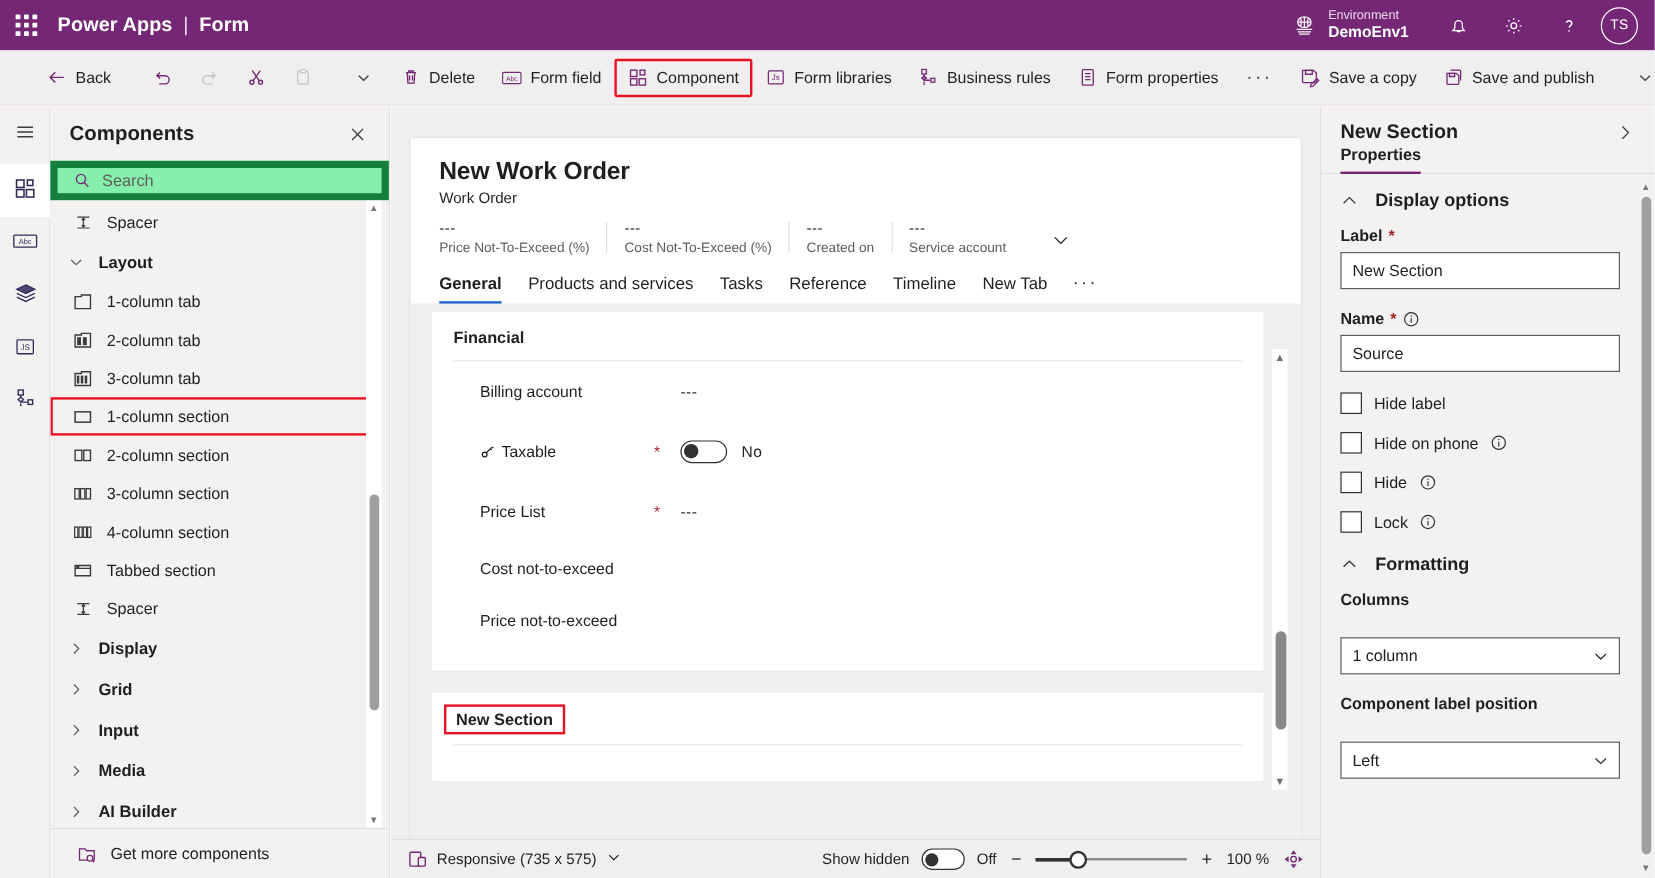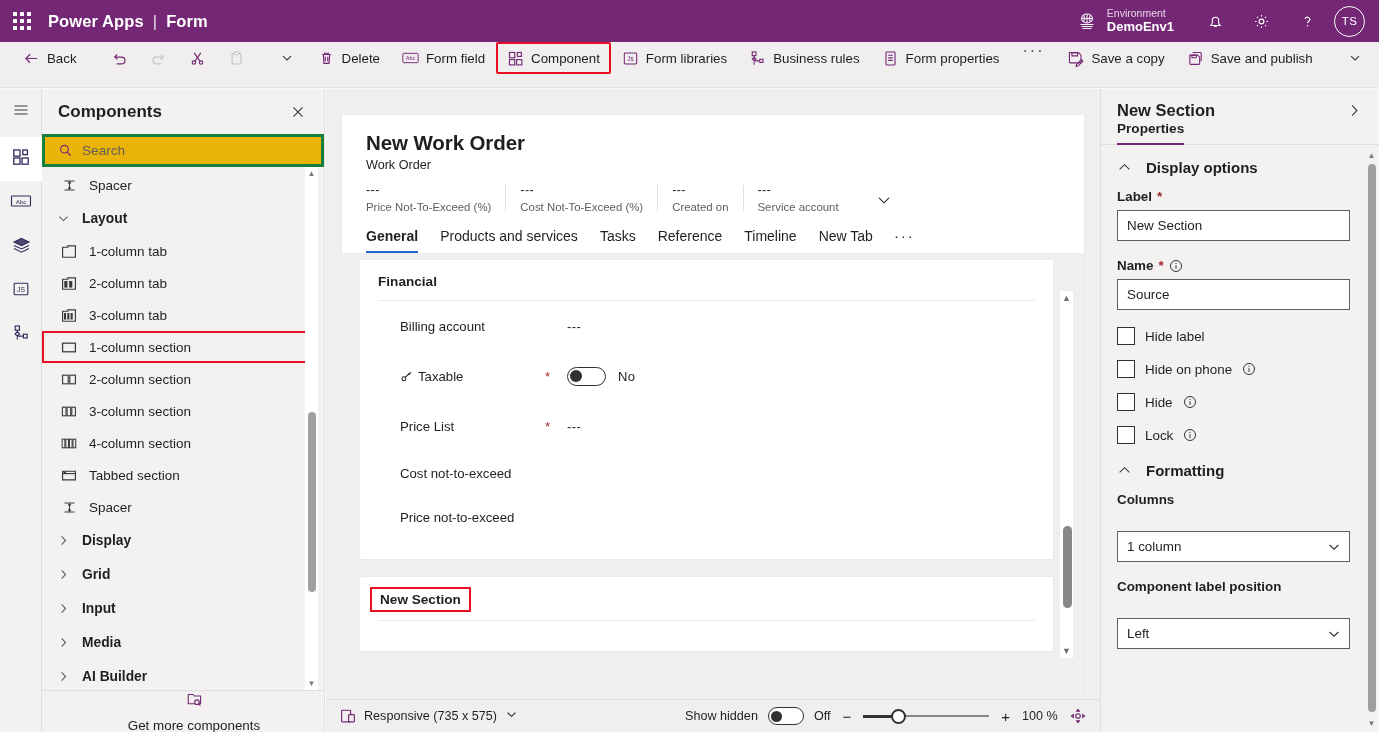--- a/index.html
+++ b/index.html
@@ -43,21 +43,21 @@
   }
   .avatar {
     width: 31px; height: 31px; border-radius: 50%; border: 1.4px solid #fff;
     color: #fff; font-size: 11.5px; display: flex; align-items: center; justify-content: center;
     margin-right: 14px; margin-left: 4px; cursor: pointer; letter-spacing: .3px;
   }
 
   
   .cmdbar {
     position: absolute; top: 42px; left: 0; width: 1379px; height: 46px;
-    background: #f0eeee; display: flex; padding: 0 12px;
+    background: #f0eeee; display: flex; align-items: center; padding: 0 28px;
     border-bottom: 1px solid #e6e3e1;
   }
   .cmd {
     display: flex; align-items: center; gap: 7px; height: 32px;
     padding: 0 9px; font-size: 13.3px; color: #201f1e; cursor: pointer;
     white-space: nowrap; border: 2px solid transparent; border-radius: 2px;
   }
   .cmd.highlight { border-color: #e81123; }
   .cmd.disabled { color: #bdbab8; cursor: default; }
   .cmd-ico { display: flex; align-items: center; justify-content: center; width: 17px; height: 17px; color: #742774; }
@@ -85,21 +85,21 @@
     background: #f3f2f1; border-right: 1px solid #e1dfdd;
     display: flex; flex-direction: column;
   }
   .comp-head {
     height: 45px; display: flex; align-items: center; justify-content: space-between;
     padding: 0 14px 0 16px;
   }
   .comp-title { font-size: 17px; font-weight: bold; color: #201f1e; }
   .comp-close { cursor: pointer; color: #3b3a39; display: flex; padding: 4px; }
   .searchbox {
-    margin: 0 0 0 0; height: 33px; background: #eab308; border: 3px solid #15803d;
+    margin: 0 0 0 0; height: 33px; background: #86efac; border: 6px solid #15803d;
     display: flex; align-items: center; gap: 9px; padding: 0 10px 0 13px;
   }
   .searchbox .sico { color: #742774; display: flex; }
   .searchbox input {
     flex: 1; border: none; outline: none; font-size: 13.6px; color: #201f1e;
     font-family: "Liberation Sans", sans-serif; background: transparent;
   }
   .searchbox input::placeholder { color: #605e5c; }
   .comp-list {
     flex: 1; overflow: hidden; position: relative; background: #f3f2f1;
@@ -119,21 +119,21 @@
   .cgroup .chev { width: 16px; display: flex; align-items: center; justify-content: center; color: #605e5c; }
   .list-scroll {
     position: absolute; right: 6px; top: 0; width: 13px; height: 100%;
     background: #fff;
   }
   .list-scroll .arr { height: 13px; display: flex; align-items: center; justify-content: center; color: #7a7a7a; font-size: 8px; }
   .list-thumb { position: absolute; left: 2.5px; width: 8px; background: #a19f9d; border-radius: 4px; }
   .comp-foot {
     height: 42px; background: #f3f2f1; border-top: 1px solid #e1dfdd;
     display: flex; align-items: center; gap: 11px; padding-left: 22px;
-    font-size: 13.4px; color: #201f1e; cursor: pointer; flex-direction: column;
+    font-size: 13.4px; color: #201f1e; cursor: pointer;
   }
   .comp-foot .fico { color: #742774; display: flex; }
 
   
   .canvas {
     position: absolute; top: 89px; left: 326px; width: 774px; height: 643px;
     background: #f0efef; overflow: hidden;
   }
   .form-shell {
     position: absolute; top: 26px; left: 16px; width: 742px; height: 584px;

